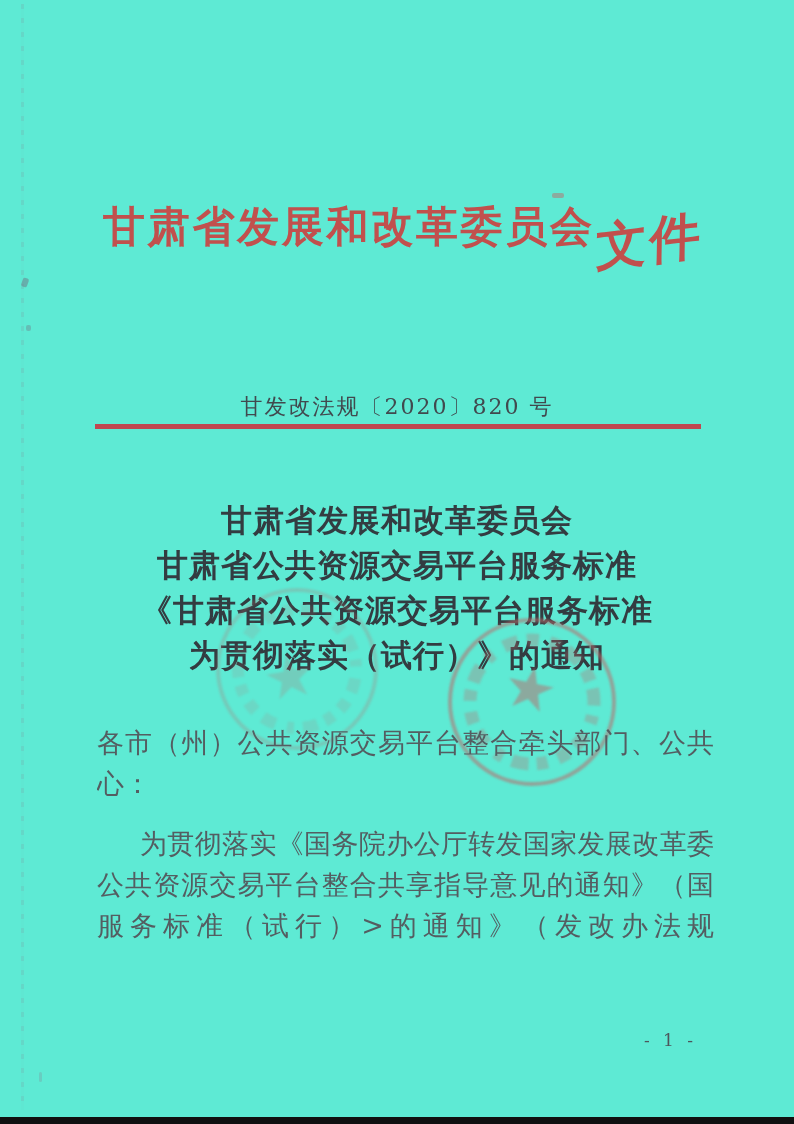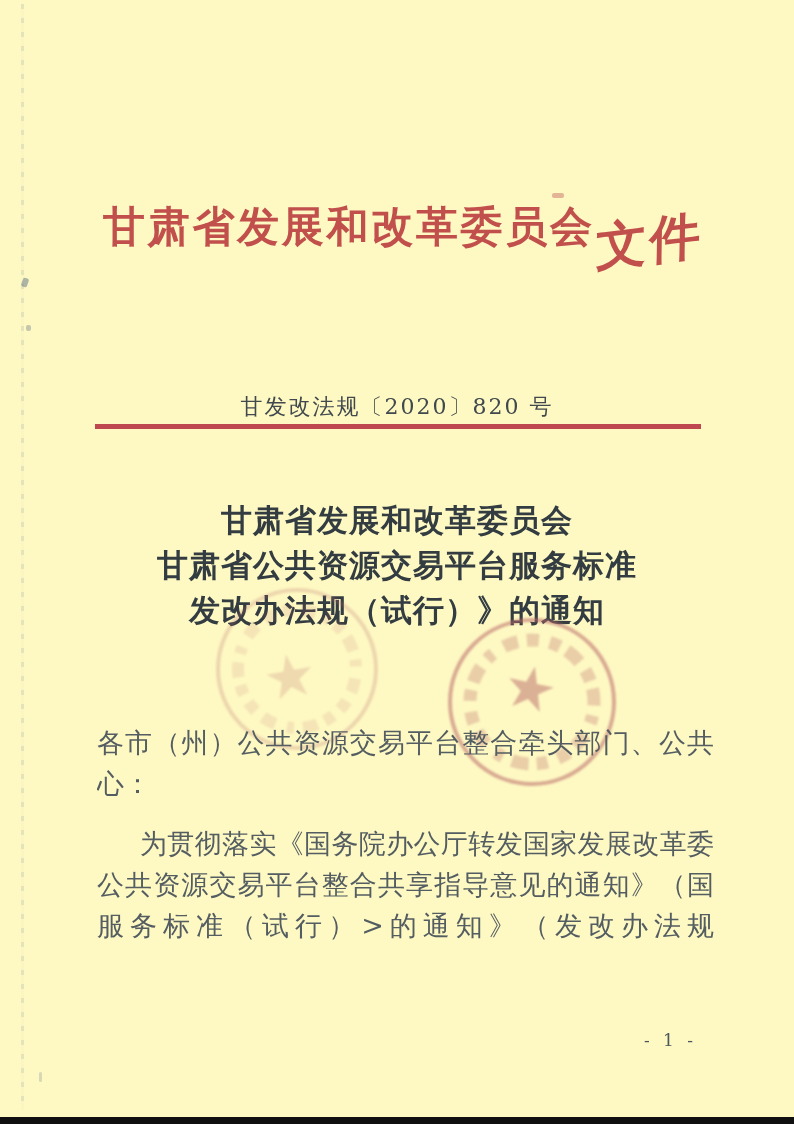--- a/index.html
+++ b/index.html
@@ -1,21 +1,21 @@
 <!DOCTYPE html>
 <html style="--accent-red: #c1504d; --rule-red: #bf4750; --seal-pink: #b96a6a; --text-dark: #333c41; --text-body: #545d61;"><head>
 <meta charset="utf-8">
 <style>
   html, body { margin: 0; padding: 0; background: #e8e8e8; }
   .page {
     position: relative;
     width: 794px;
     height: 1124px;
     margin: 0 auto;
-    background: #fef9c3;
+    background: #5eead4;
     overflow: hidden;
     font-family: "DejaVu Serif", "Liberation Serif", serif;
   }
 
   
   .org-lines {
     position: absolute;
     left: 103px;
     top: 196px;
     width: 489px;
@@ -154,21 +154,22 @@
     <div class="org-line">甘肃省发展和改革委员会</div>
   </div>
   <div class="wenjian">文件</div>
 
   <div class="doc-number">甘发改法规〔2020〕820 号</div>
   <div class="red-rule"></div>
 
   <div class="title-block">
     <div class="title-line">甘肃省发展和改革委员会</div>
     <div class="title-line">甘肃省公共资源交易平台服务标准</div>
-    <div class="title-line">发改办法规（试行）》的通知</div>
+    <div class="title-line">《甘肃省公共资源交易平台服务标准</div>
+    <div class="title-line">为贯彻落实（试行）》的通知</div>
   </div>
 
   <svg class="seal seal-left" width="170" height="175" viewBox="0 0 170 175">
     <defs>
       <filter id="sealblur" x="-20%" y="-20%" width="140%" height="140%">
         <feGaussianBlur stdDeviation="1.0"></feGaussianBlur>
       </filter>
     </defs>
     <g filter="url(#sealblur)" fill="none">
       <circle cx="85" cy="87" r="79" stroke="currentColor" stroke-width="4" opacity="0.45"></circle>

